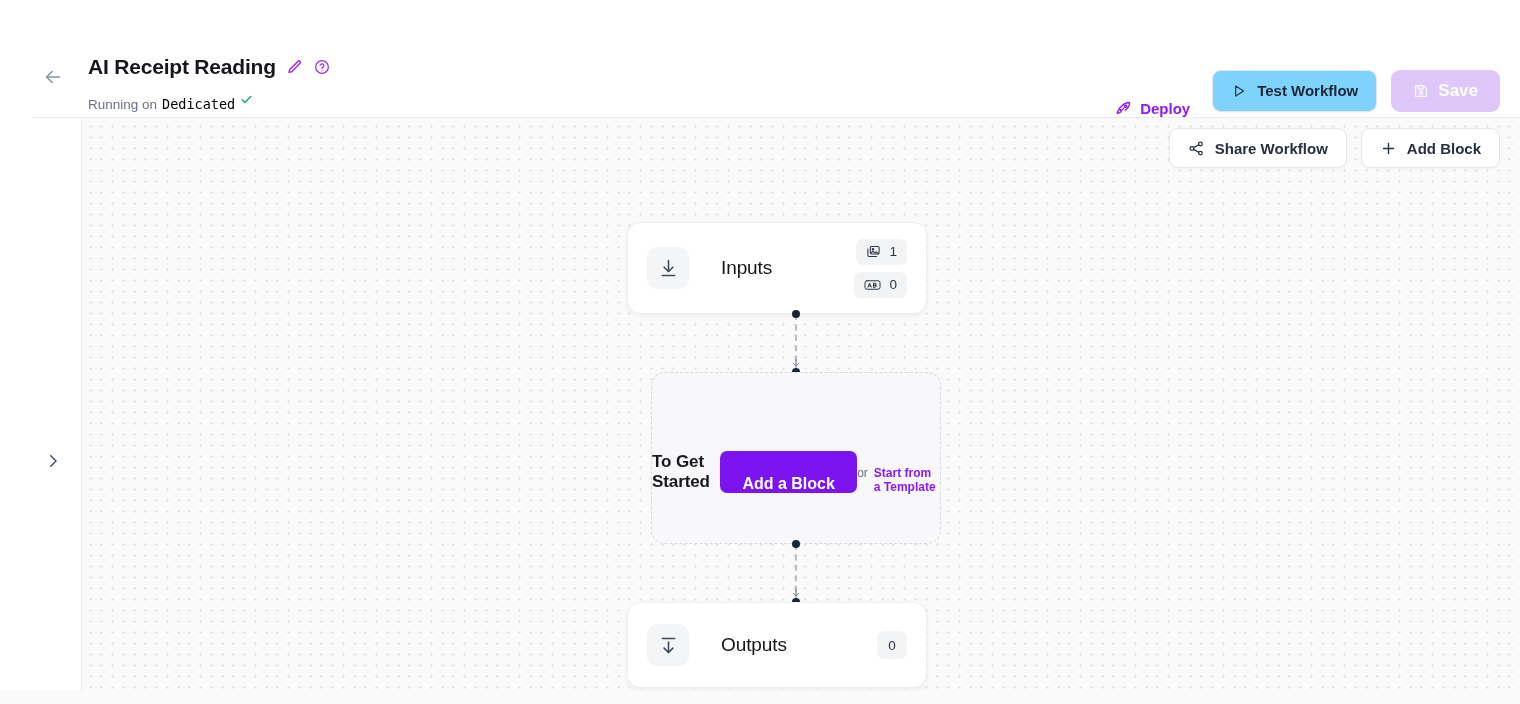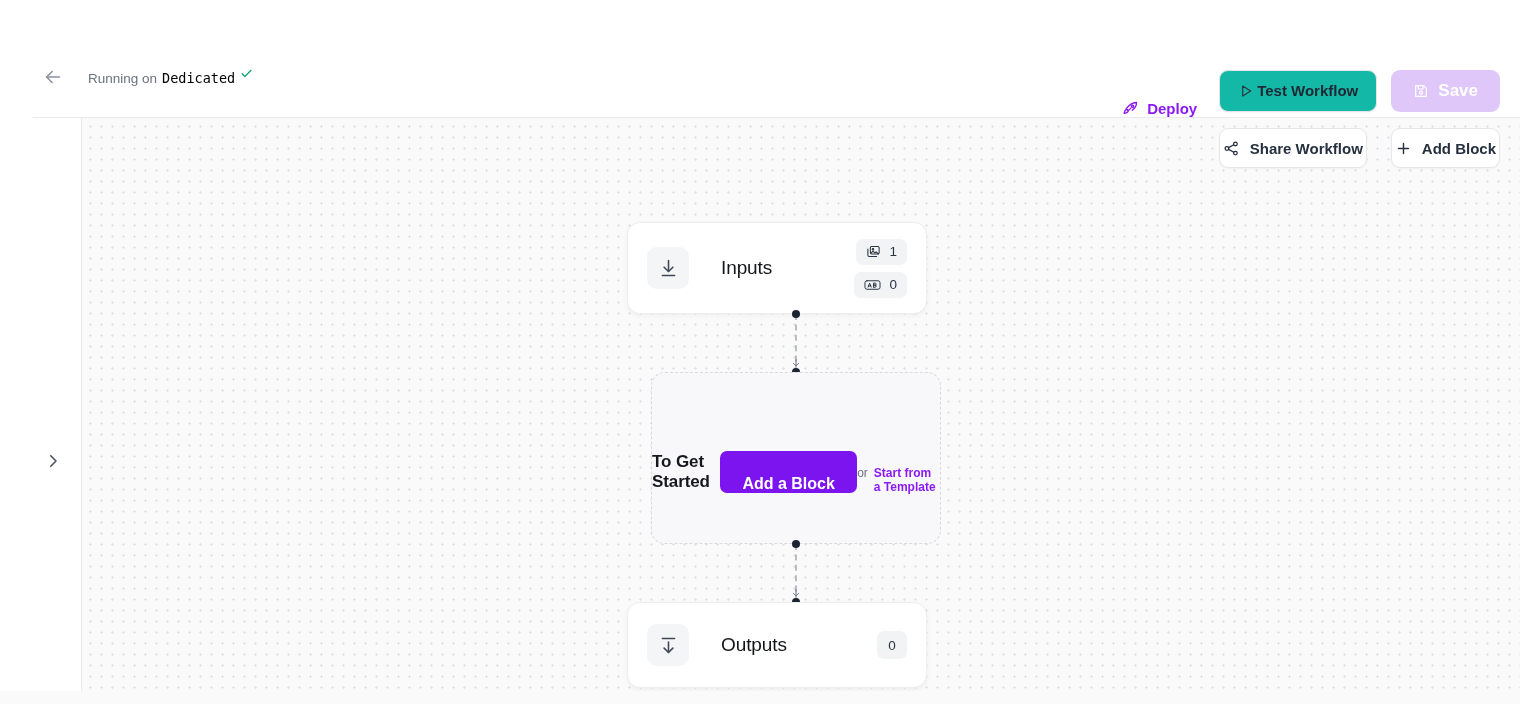--- a/index.html
+++ b/index.html
@@ -47,23 +47,23 @@
   .header-actions {
     position: absolute; right: 20px; top: 58px;
     display: flex; align-items: center; gap: 14px;
   }
   .deploy-btn {
     display: flex; align-items: center; gap: 8px;
     padding: 6px 8px; background: transparent; border: none; cursor: pointer;
     color: #8b1af5; font-size: 15px; font-weight: 700; margin-top: 36px;
   }
   .btn-outline {
-    display: flex; align-items: center; gap: 3px;
+    display: flex; align-items: center; gap: 10px;
     height: 42px; padding: 0 18px;
-    background: #14b8a6; border: 1px solid #e3e5e9; border-radius: 9px;
+    background: #7dd3fc; border: 1px solid #e3e5e9; border-radius: 9px;
     cursor: pointer; font-size: 15px; font-weight: 700; color: #1f2734;
     box-shadow: 0 1px 1px rgba(16,24,40,0.03);
     text-align: center;
   }
   .btn-save {
     display: flex; align-items: center; gap: 9px;
     height: 42px; padding: 12px 22px;
     background: #dfc7fa; border: none; border-radius: 9px;
     cursor: default; font-size: 17px; font-weight: 700; color: #ffffff;
   }
@@ -92,25 +92,24 @@
     position: absolute; left: 0; top: 691px; width: 1520px; height: 13px;
     background: #fafafa;
   }
 
   .canvas-toolbar {
     position: absolute; right: 20px; top: 10px;
     display: flex; align-items: center; gap: 14px;
   }
   .tool-btn {
     display: flex; align-items: center; gap: 10px;
-    height: 40px; padding: 0 3px;
+    height: 40px; padding: 0 18px;
     background: #ffffff; border: 1px solid #e5e7eb; border-radius: 9px;
     cursor: pointer; font-size: 15px; font-weight: 700; color: #26303f;
     box-shadow: 0 1px 2px rgba(16,24,40,0.04);
-    margin-left: 10px;
   }
 
   
   .node {
     position: absolute;
     background: #ffffff; border: 1px solid #edeef1; border-radius: 13px;
     box-shadow: 0 2px 5px rgba(16,24,40,0.05);
     display: flex; align-items: center;
   }
   .node-inputs { left: 545px; top: 104px; width: 300px; height: 92px; }
@@ -191,20 +190,33 @@
   <div class="header">
 
     <div class="back-btn">
       <svg width="22" height="22" viewBox="0 0 24 24" fill="none" stroke="currentColor" stroke-width="1.7" stroke-linecap="round" stroke-linejoin="round">
         <path d="M19 12H5"></path>
           <path d="M11 18l-6-6 6-6"></path>
       </svg>
     </div>
 
     <div class="title-wrap">
+      <div class="title-row">
+        <span class="page-title">AI Receipt Reading</span>
+
+        <svg class="icon-pencil" viewBox="0 0 24 24" fill="none" stroke="#9b2df0" stroke-width="2.2" stroke-linecap="round" stroke-linejoin="round">
+          <path d="M16.5 3.5a2.12 2.12 0 0 1 3 3L7 19l-4 1 1-4z"></path>
+        </svg>
+
+        <svg class="icon-help" viewBox="0 0 24 24" fill="none" stroke="#9b2df0" stroke-width="1.9" stroke-linecap="round" stroke-linejoin="round">
+          <circle cx="12" cy="12" r="9.5"></circle>
+          <path d="M9.2 9.2a2.9 2.9 0 0 1 5.6 1c0 2-2.8 2.4-2.8 4"></path>
+          <circle cx="12" cy="17.4" r="0.9" fill="#9b2df0" stroke="none"></circle>
+        </svg>
+      </div>
 
       <div class="subtitle-row">
         <span class="subtitle-static">Running on</span>
         <span class="subtitle-value">Dedicated</span>
         <svg class="check-ok" viewBox="0 0 24 24" fill="none" stroke="#17a673" stroke-width="2.6" stroke-linecap="round" stroke-linejoin="round">
           <path d="M4 12.5l5 5 11-11"></path>
         </svg>
       </div>
     </div>
 

